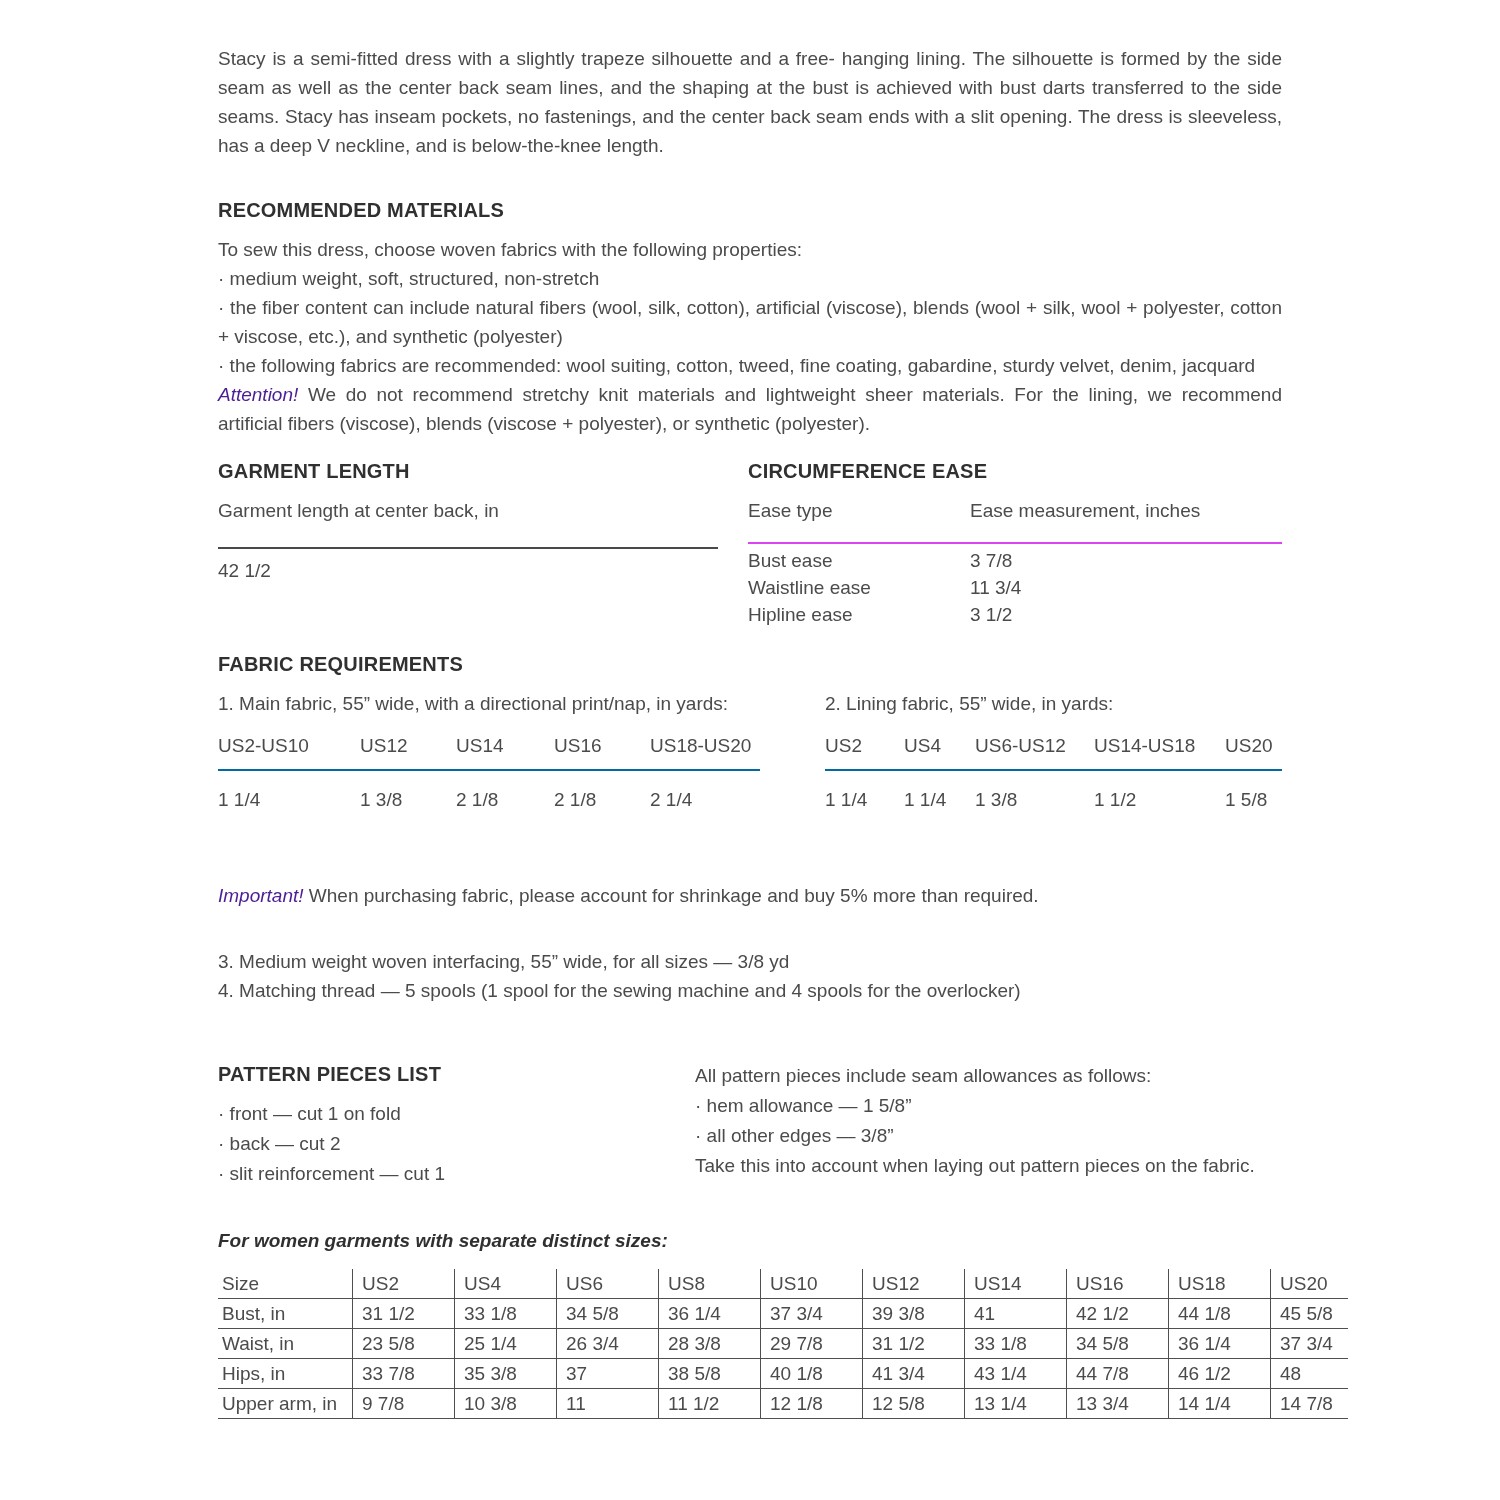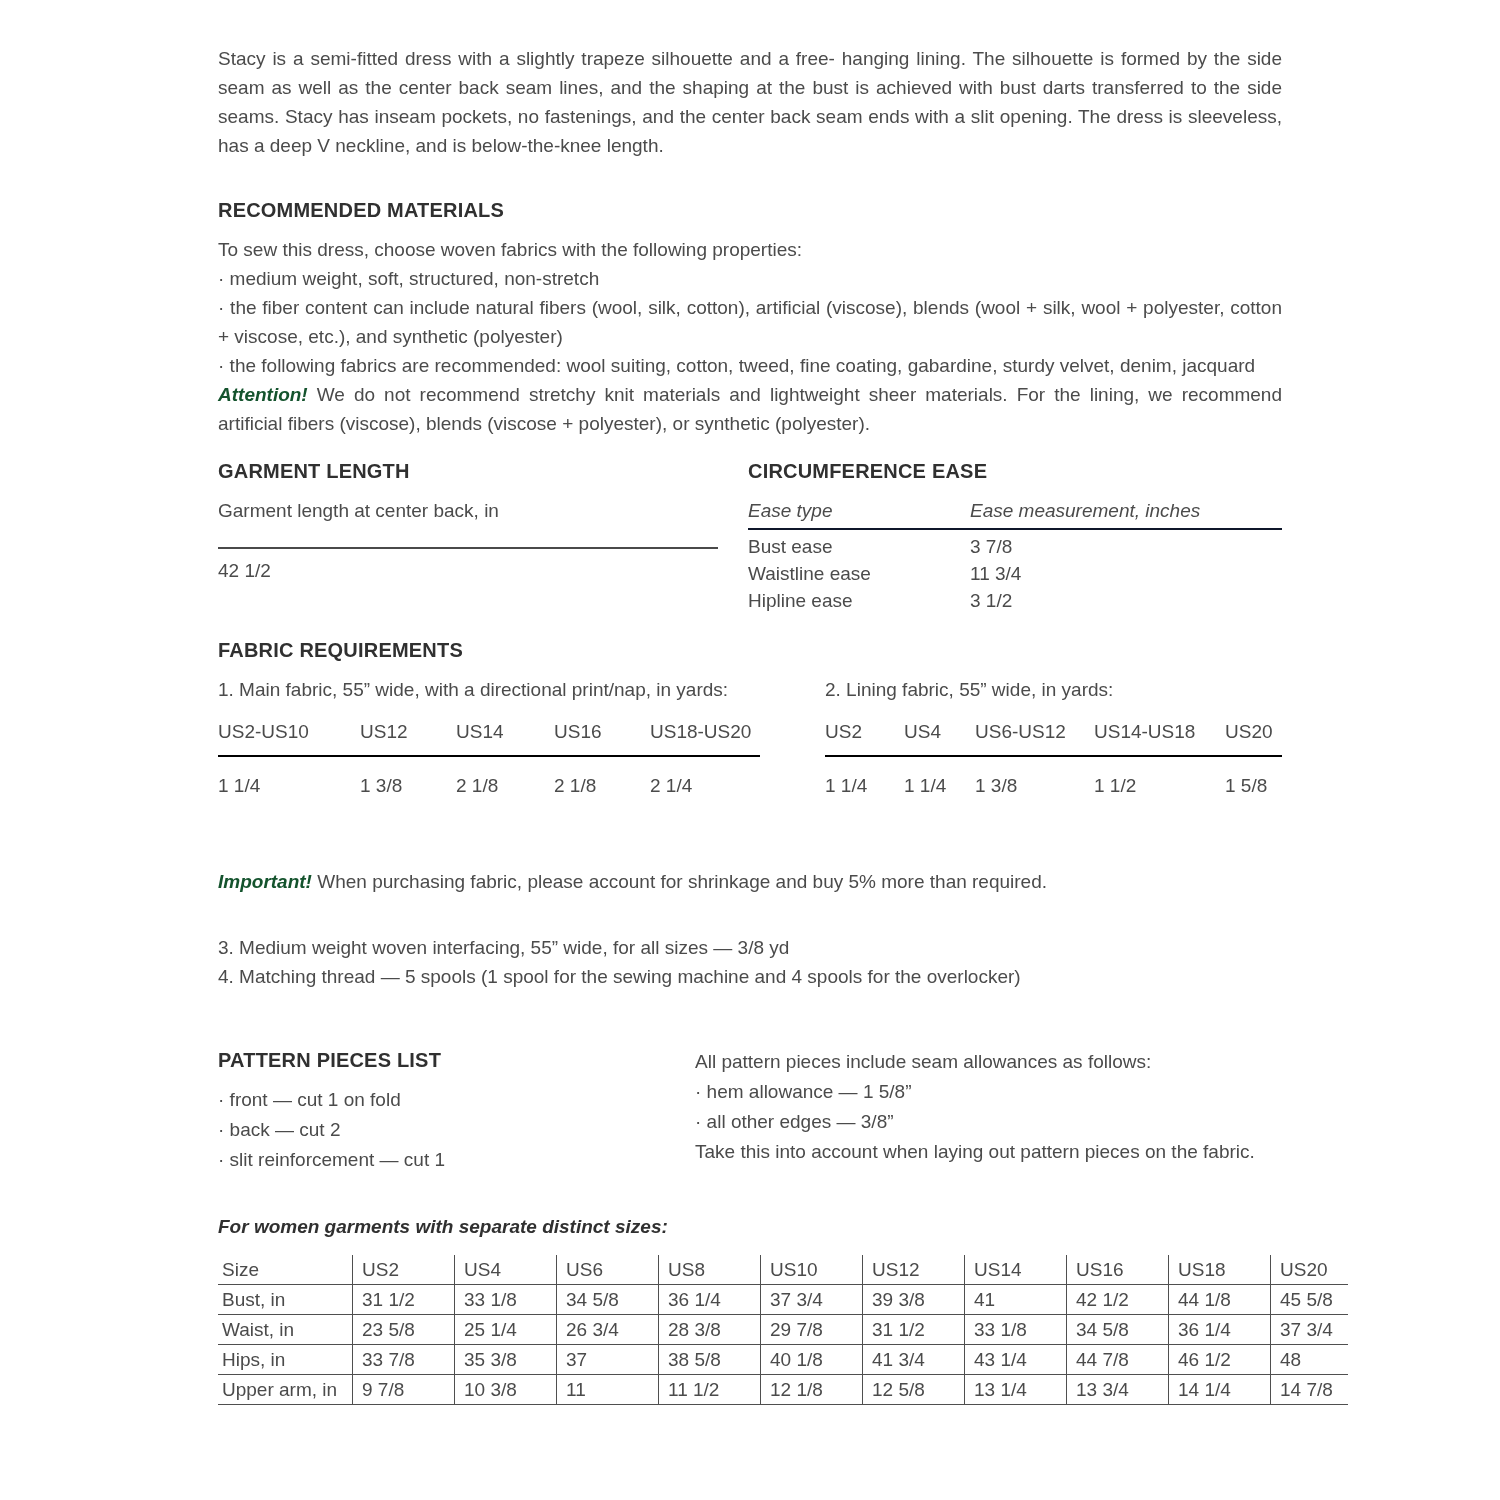--- a/index.html
+++ b/index.html
@@ -13,47 +13,47 @@
     overflow: hidden;
   }
   .page { padding: 44px 218px 0 218px; }
   p { margin: 0; }
   .just { text-align: justify; }
   .sec-title {
     font-size: 20px; line-height: 26px; font-weight: 700;
     color: #303030; letter-spacing: 0.2px;
     margin: 0 0 12px 0;
   }
-  .b-em { font-weight: 700; font-style: italic; color: #14532d; }
+  .b-em { font-weight: 400; font-style: italic; color: #4c1d95; }
 
   .intro { margin-bottom: 37px; }
   .materials { margin-bottom: 20px; }
 
   
   .len-ease { display: flex; margin-bottom: 26px; }
   .gl-col { width: 500px; margin-right: 30px; }
   .ease-col { width: 534px; }
   .gl-label { padding-bottom: 22px; border-bottom: 2px solid #4a4a4a; }
   .gl-value { padding-top: 7px; }
   .ease-table { border-collapse: collapse; width: 534px; table-layout: fixed; }
   .ease-table td { text-align: left; font-weight: 400; padding: 0; vertical-align: top; }
   .ease-table td:first-child { width: 222px; }
-  .ease-table thead td { padding-bottom: 3px; border-bottom: 2px solid #0f172a; font-style: italic; }
+  .ease-table thead td { padding-bottom: 17px; border-bottom: 2px solid #d946ef; }
   .ease-table tbody td { padding-top: 6px; line-height: 21px; }
 
   
   .fab-cols { display: flex; }
   .fab-col-main { width: 597px; }
   .fab-col-lining { flex: 1; margin-left: 26px; }
   .fab-caption { margin: 0 0 11px 0; }
   table.fab { border-collapse: collapse; table-layout: fixed; }
   .fab-main { width: 542px; }
   .fab-lining { width: 457px; }
   .fab td { padding: 0; text-align: left; vertical-align: bottom; }
-  .fab tr.fab-head td { padding: 2px 0 9px 0; border-bottom: 2px solid #000000; }
+  .fab tr.fab-head td { padding: 2px 0 9px 0; border-bottom: 2px solid #0369a1; }
   .fab tr.fab-vals td { padding-top: 14px; }
   .fab-main td:nth-child(1){width:142px} .fab-main td:nth-child(2){width:96px}
   .fab-main td:nth-child(3){width:98px}  .fab-main td:nth-child(4){width:96px}
   .fab-main td:nth-child(5){width:110px}
   .fab-lining td:nth-child(1){width:79px}  .fab-lining td:nth-child(2){width:71px}
   .fab-lining td:nth-child(3){width:119px} .fab-lining td:nth-child(4){width:131px}
   .fab-lining td:nth-child(5){width:57px}
   .important { margin-top: 67px; }
   .supplies-first { margin-top: 37px; }
 

